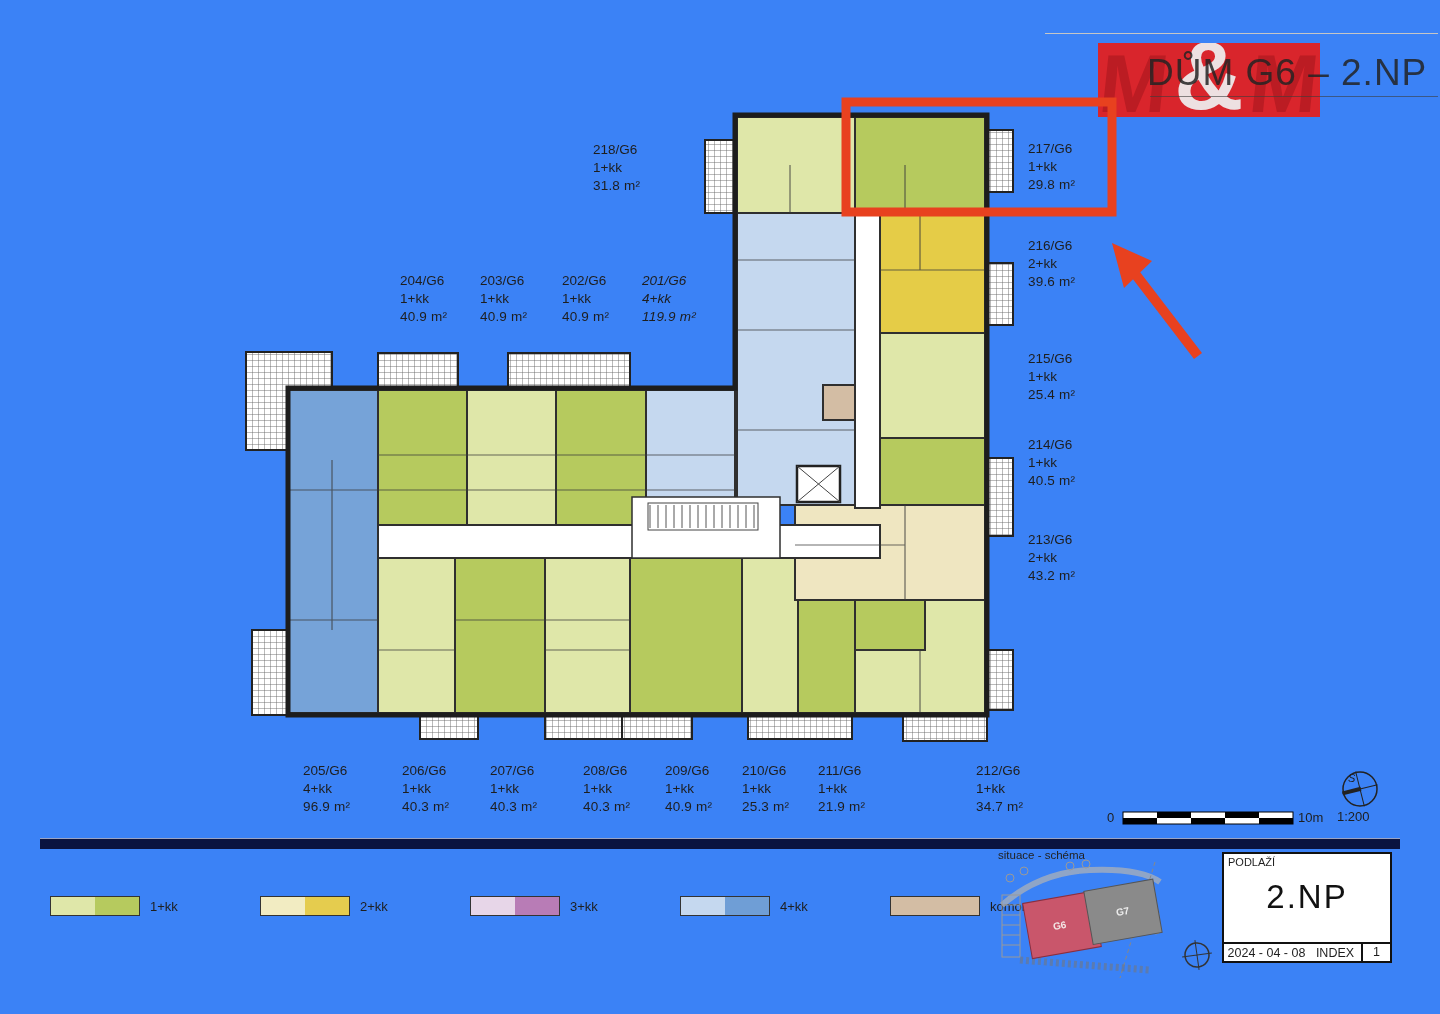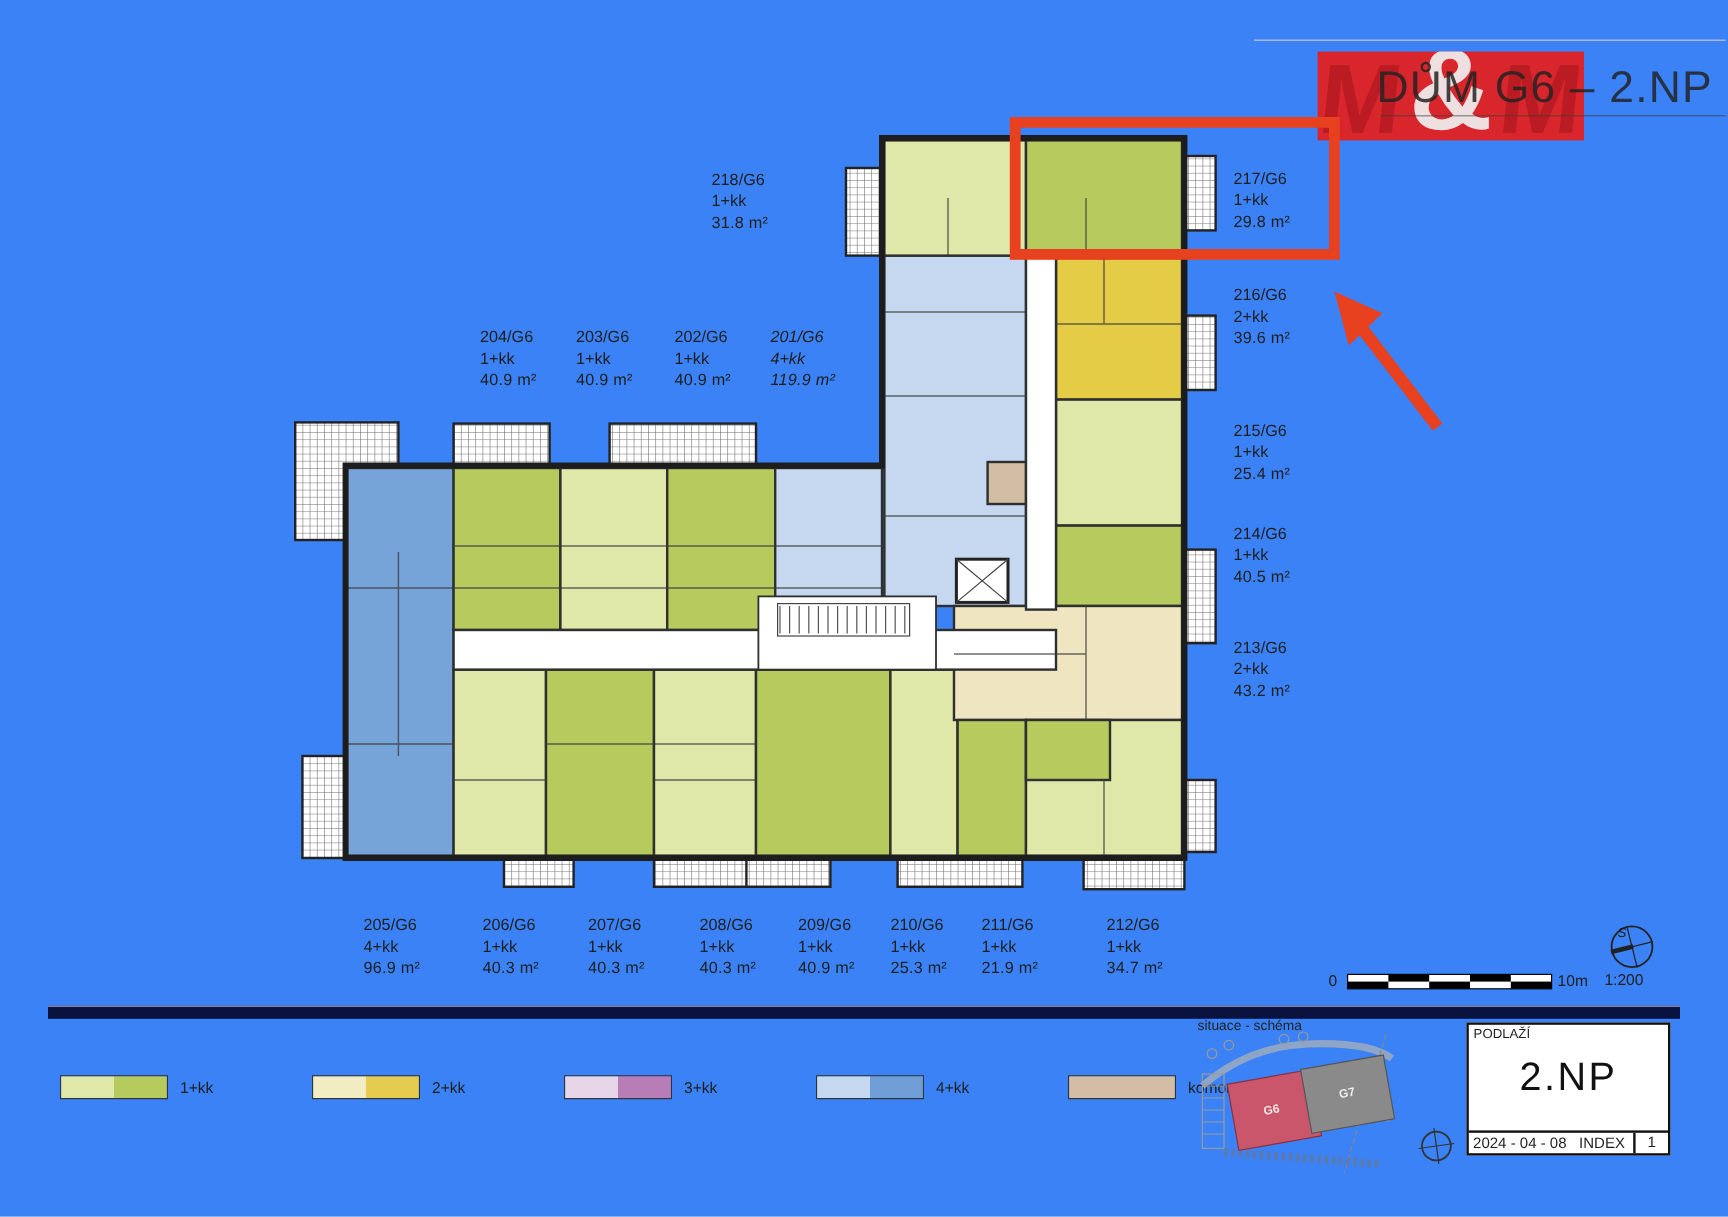--- a/index.html
+++ b/index.html
@@ -248,21 +248,21 @@
       <div class="unit-label" style="left: 742px; top: 762px;">
         <div class="id">210/G6</div>
         <div class="type">1+kk</div>
         <div class="area">25.3 m²</div>
       </div>
       <div class="unit-label" style="left: 818px; top: 762px;">
         <div class="id">211/G6</div>
         <div class="type">1+kk</div>
         <div class="area">21.9 m²</div>
       </div>
-      <div class="unit-label" style="left: 922px; top: 762px;">
+      <div class="unit-label" style="left: 976px; top: 762px;">
         <div class="id">212/G6</div>
         <div class="type">1+kk</div>
         <div class="area">34.7 m²</div>
       </div>
       <div class="unit-label" style="left: 1028px; top: 531px;">
         <div class="id">213/G6</div>
         <div class="type">2+kk</div>
         <div class="area">43.2 m²</div>
       </div>
       <div class="unit-label" style="left: 1028px; top: 436px;">

